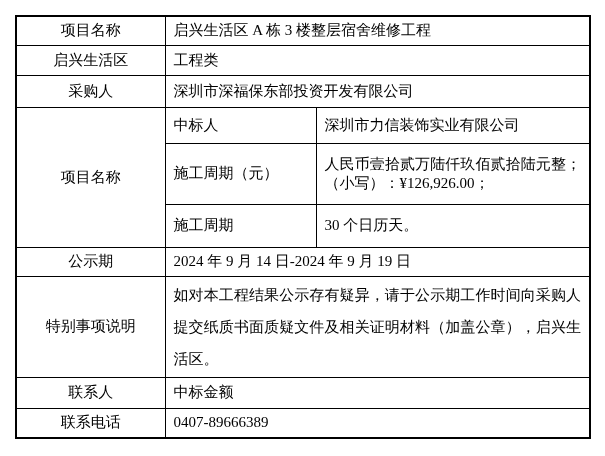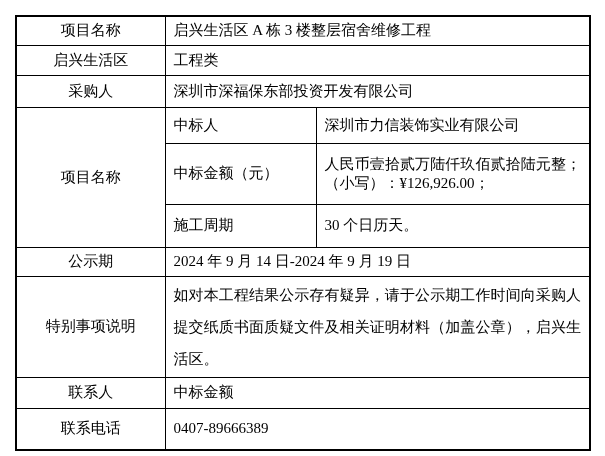--- a/index.html
+++ b/index.html
@@ -48,21 +48,21 @@
   }
   tr.r1  { height: 29px; }
   tr.r2  { height: 30px; }
   tr.r3  { height: 32px; }
   tr.r4  { height: 36px; }
   tr.r5  { height: 61px; }
   tr.r6  { height: 43px; }
   tr.r7  { height: 29px; }
   tr.r8  { height: 97px; }
   tr.r9  { height: 31px; }
-  tr.r10 { height: 42px; }
+  tr.r10 { height: 30px; }
   td.wrap2 {
     line-height: 19px;
     text-align: justify;
   }
   td.wrap3 {
     line-height: 32px;
     text-align: justify;
   }
 </style>
 </head>
@@ -92,21 +92,21 @@
       <td class="val" colspan="2">深圳市深福保东部投资开发有限公司</td>
     </tr>
 
     <tr class="r4">
       <td class="lbl" rowspan="3">项目名称</td>
       <td class="val">中标人</td>
       <td class="val">深圳市力信装饰实业有限公司</td>
     </tr>
 
     <tr class="r5">
-      <td class="val">中标金额（元）</td>
+      <td class="val">施工周期（元）</td>
       <td class="val wrap2">人民币壹拾贰万陆仟玖佰贰拾陆元整；（小写）：¥126,926.00；</td>
     </tr>
 
     <tr class="r6">
       <td class="val">施工周期</td>
       <td class="val">30 个日历天。</td>
     </tr>
 
     <tr class="r7">
       <td class="lbl">公示期</td>

